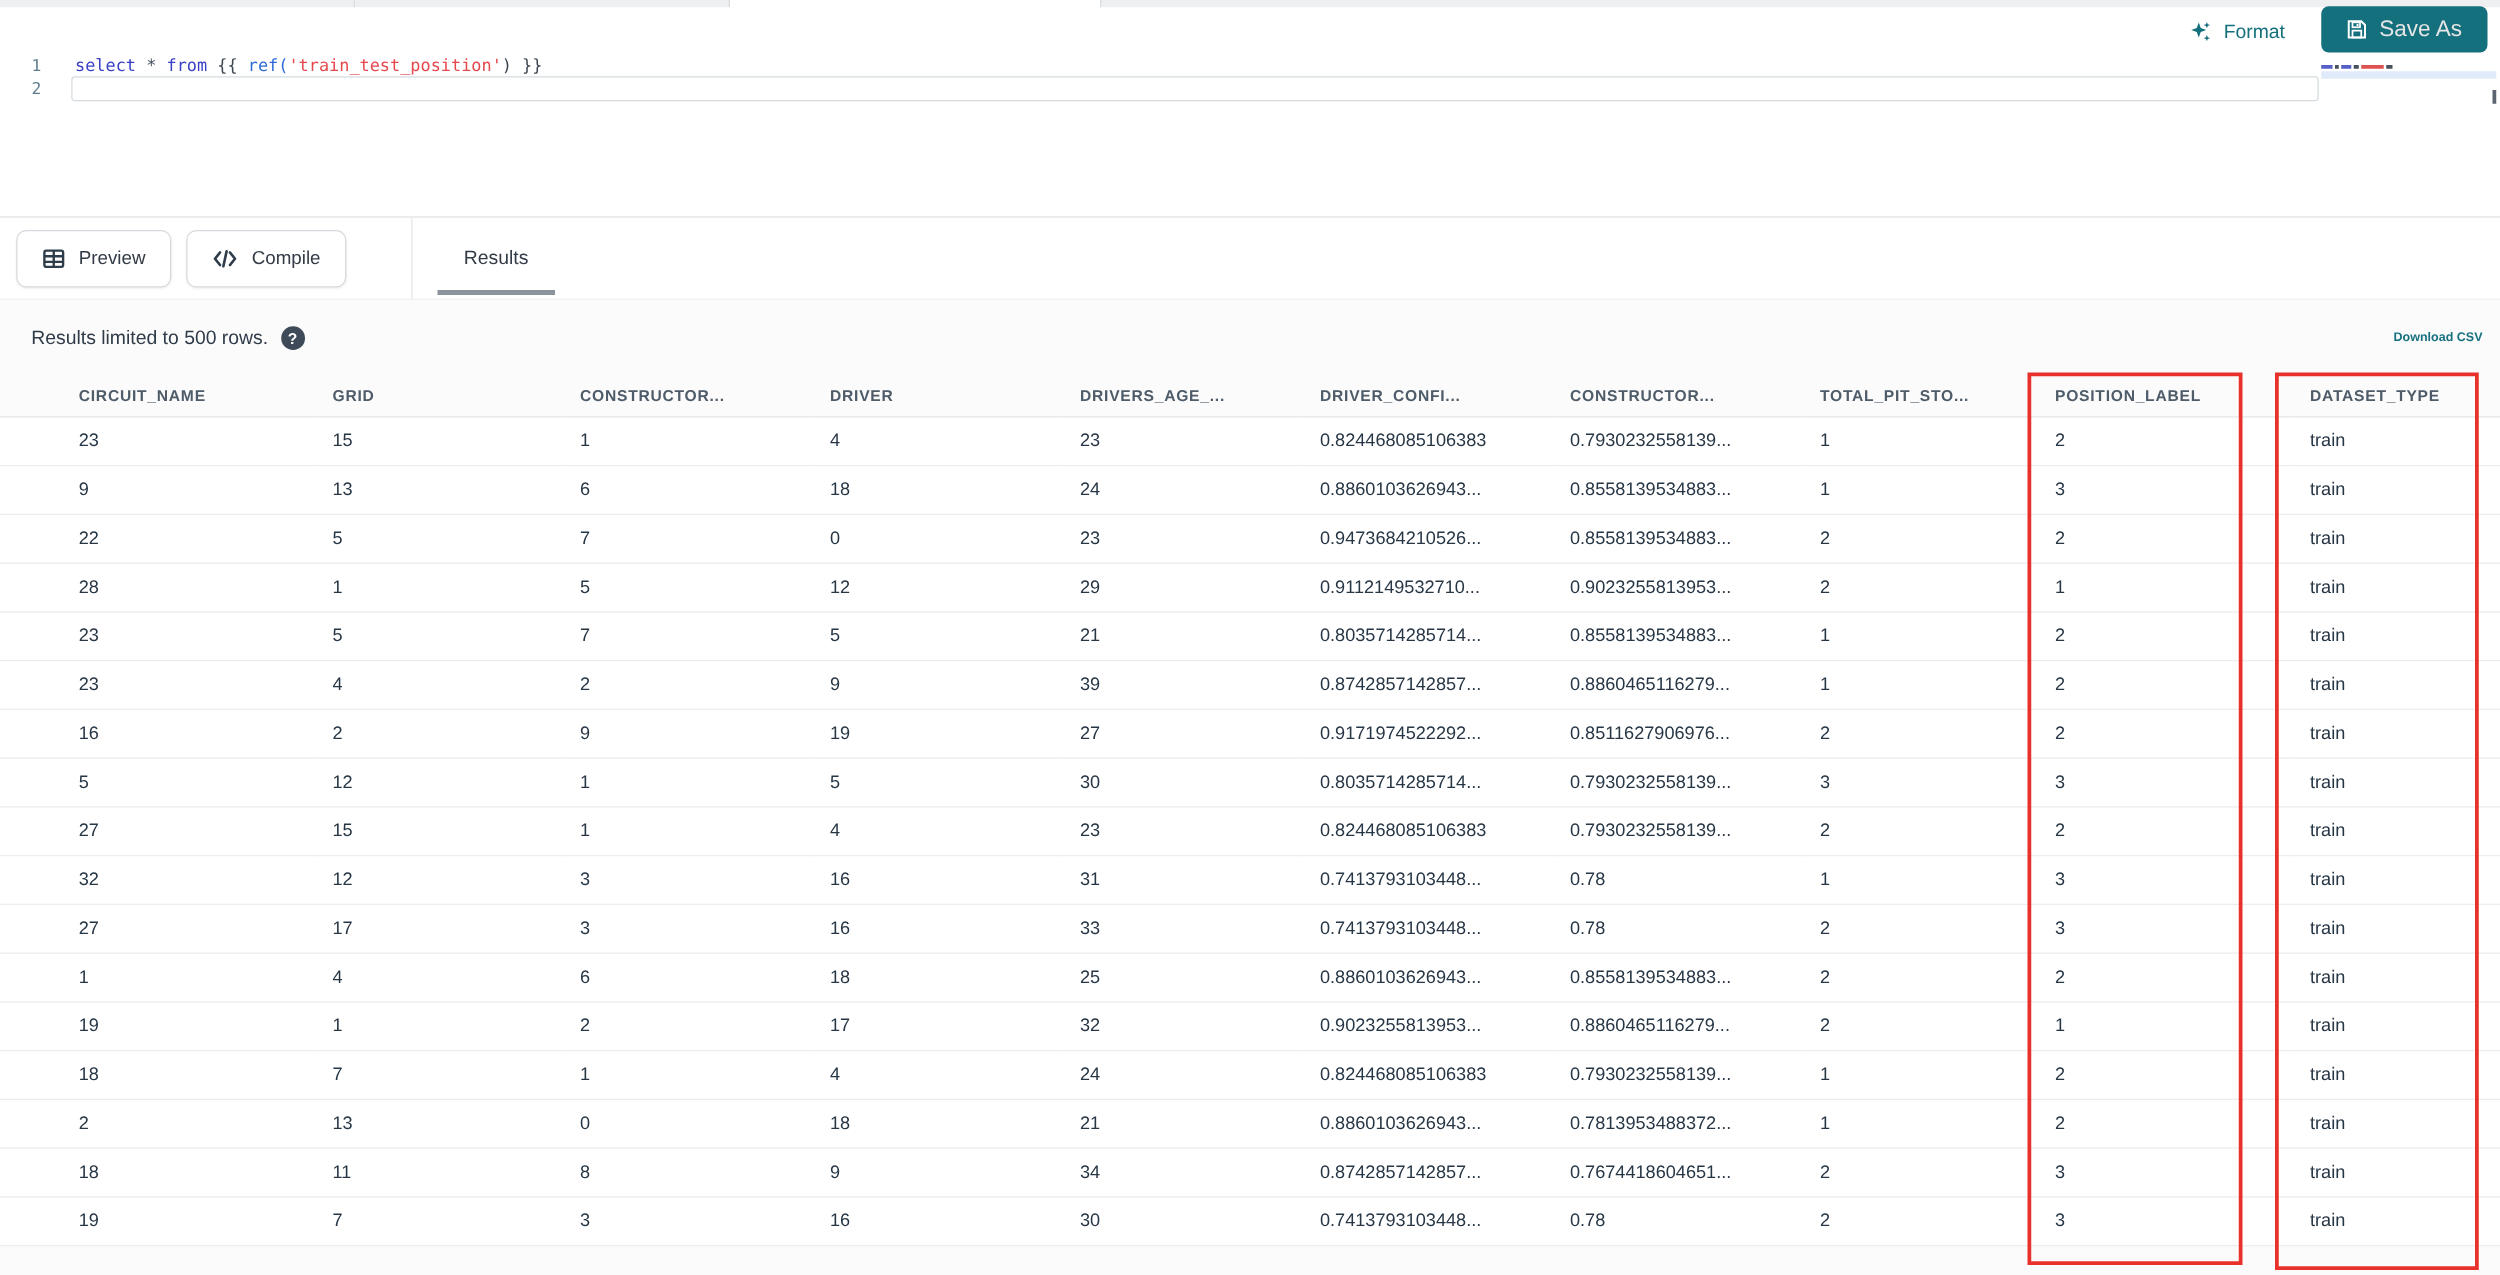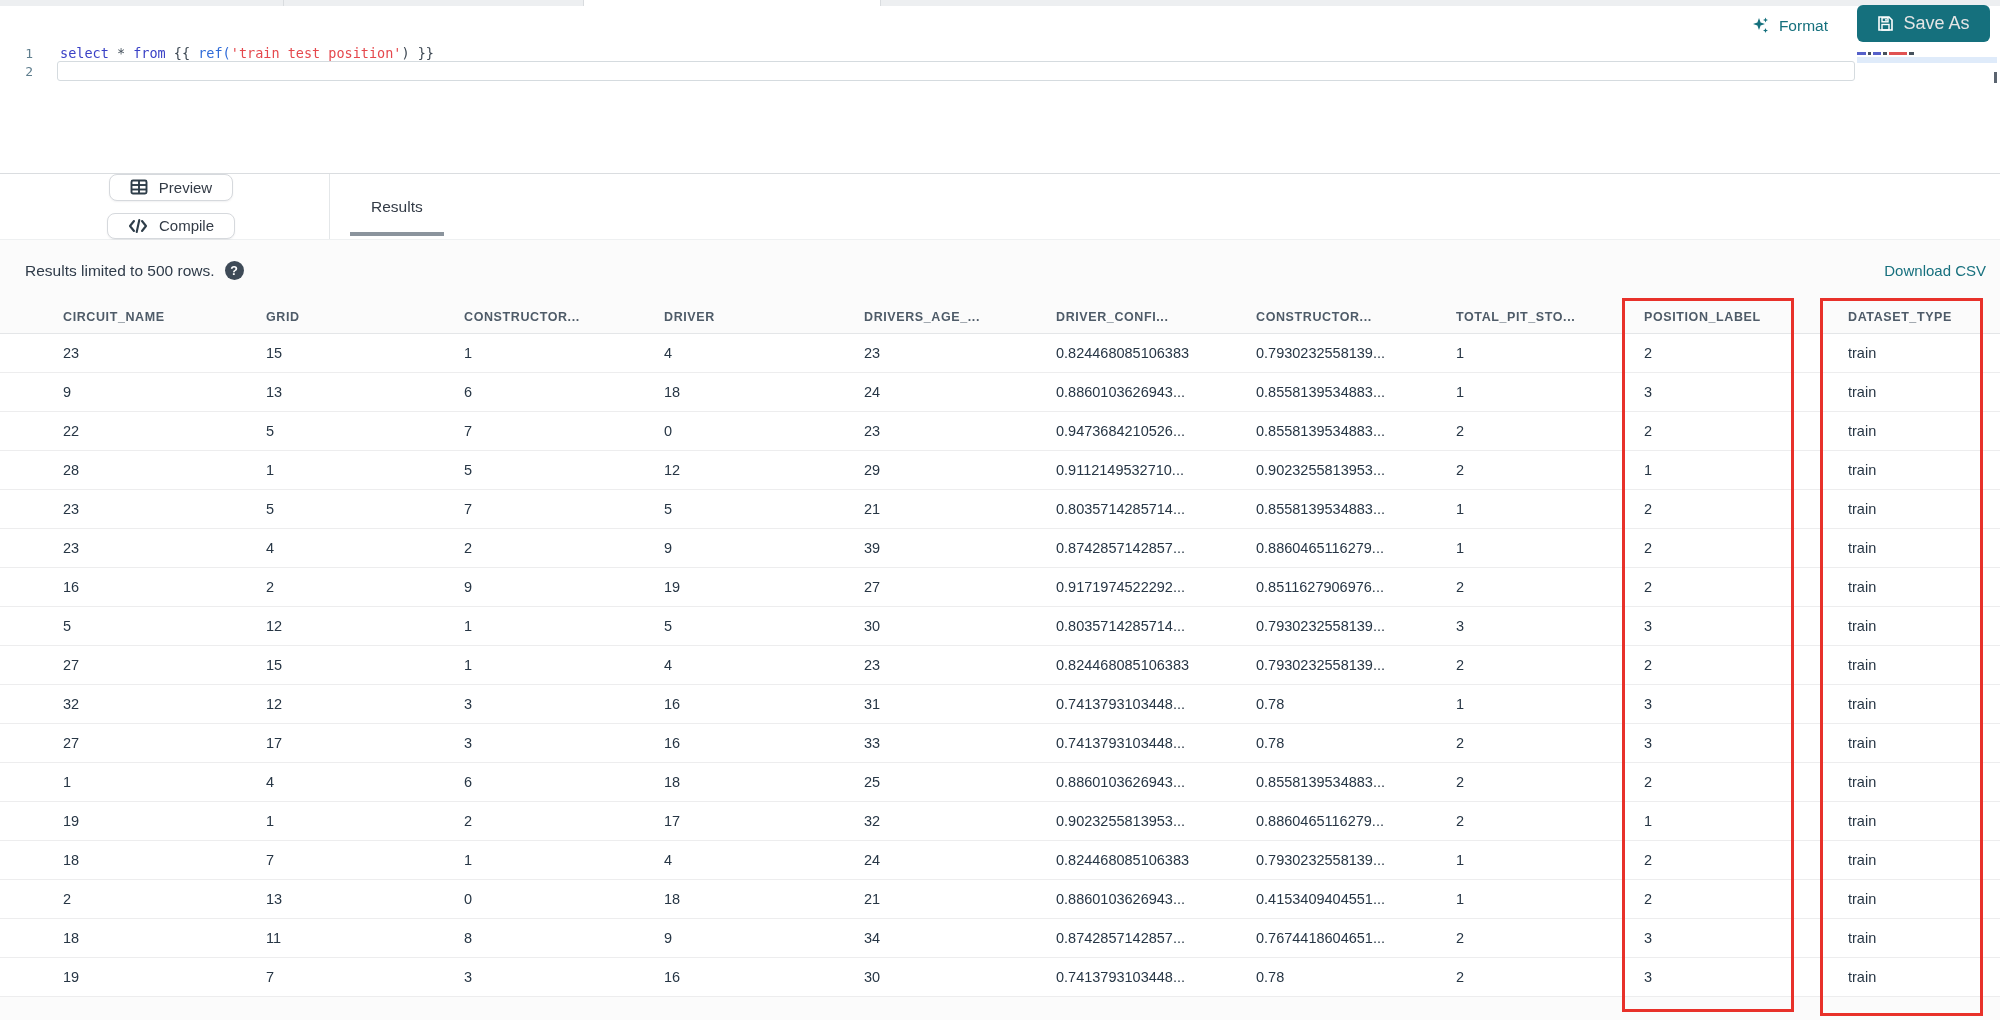--- a/index.html
+++ b/index.html
@@ -37,37 +37,37 @@
   .minimap { position:absolute; right:3px; top:7px; width:140px; height:40px; }
   .mini-code { display:flex; gap:2px; height:3px; align-items:center; }
   .mini-code span { height:3px; display:inline-block; }
   .mini-band { margin-top:2px; height:6px; width:140px; background:rgba(110,165,230,0.22); }
   .mini-scroll { position:absolute; right:0; top:20px; width:3px; height:11px; background:#5b6470; }
 
   
   .pane-toolbar { height:67px; border-top:1px solid #dadde0; border-bottom:1px solid #eef0f1;
                   display:flex; align-items:stretch; background:#fff; }
   .btn-group { width:330px; border-right:1px solid #e4e7e9; display:flex; align-items:center;
-               gap:12px; padding-left:13px;flex-direction:column; }
+               gap:12px; padding-left:13px; }
   .pv-btn { height:46px; padding:0 20px; border:1px solid #d6d9dd; border-radius:8px; background:#fff;
             display:flex; align-items:center; gap:11px; font-size:15px; color:#333b46;
             font-family:"Liberation Sans", sans-serif;
             box-shadow:0 1px 2px rgba(16,24,40,0.06); cursor:pointer; }
   .tabs { display:flex; margin-left:20px; }
   .tab { padding:0 21px; display:flex; align-items:center; font-size:15.5px; color:#333b46;
          position:relative; cursor:pointer; }
   .tab.active::after { content:""; position:absolute; left:0; right:0; bottom:3px; height:4px; background:#8b949d; }
 
   
   .results-section { background:#fbfbfb; height:780px; position:relative; }
   .info-bar { height:61px; display:flex; align-items:center; justify-content:space-between; padding:0 14px; }
   .info-left { display:flex; align-items:center; gap:10px; font-size:15.5px; color:#2f3b49;margin-left:11px; }
   .help-icon { width:19px; height:19px; border-radius:50%; background:#3e4a57; color:#fff;
                font-size:12.5px; font-weight:bold; display:inline-flex; align-items:center; justify-content:center; cursor:pointer; }
-  .download-link { font-size:15px; color:#17707e; cursor:pointer; }
+  .download-link { font-size:10px; color:#17707e; cursor:pointer;font-weight:bold; }
 
   table.data-table { width:2000px; border-collapse:collapse; table-layout:fixed; }
   .data-table th { height:32px; text-align:left; padding-left:13px; font-size:12.5px; font-weight:bold;
                    letter-spacing:0.6px; color:#4e5b68; border-bottom:1px solid #e4e6e8;
                    white-space:nowrap; overflow:hidden; }
   .data-table th:first-child { padding-left:63px; }
   .data-table td { height:39px; background:#fff; border-bottom:1px solid #ededee; padding-left:13px;
                    font-size:14.5px; color:#273645; white-space:nowrap; overflow:hidden; }
   .data-table td:first-child { padding-left:63px; }
 
@@ -371,21 +371,21 @@
           <td>2</td>
           <td>train</td>
         </tr>
         <tr>
           <td>2</td>
           <td>13</td>
           <td>0</td>
           <td>18</td>
           <td>21</td>
           <td>0.8860103626943...</td>
-          <td>0.4153409404551...</td>
+          <td>0.7813953488372...</td>
           <td>1</td>
           <td>2</td>
           <td>train</td>
         </tr>
         <tr>
           <td>18</td>
           <td>11</td>
           <td>8</td>
           <td>9</td>
           <td>34</td>

